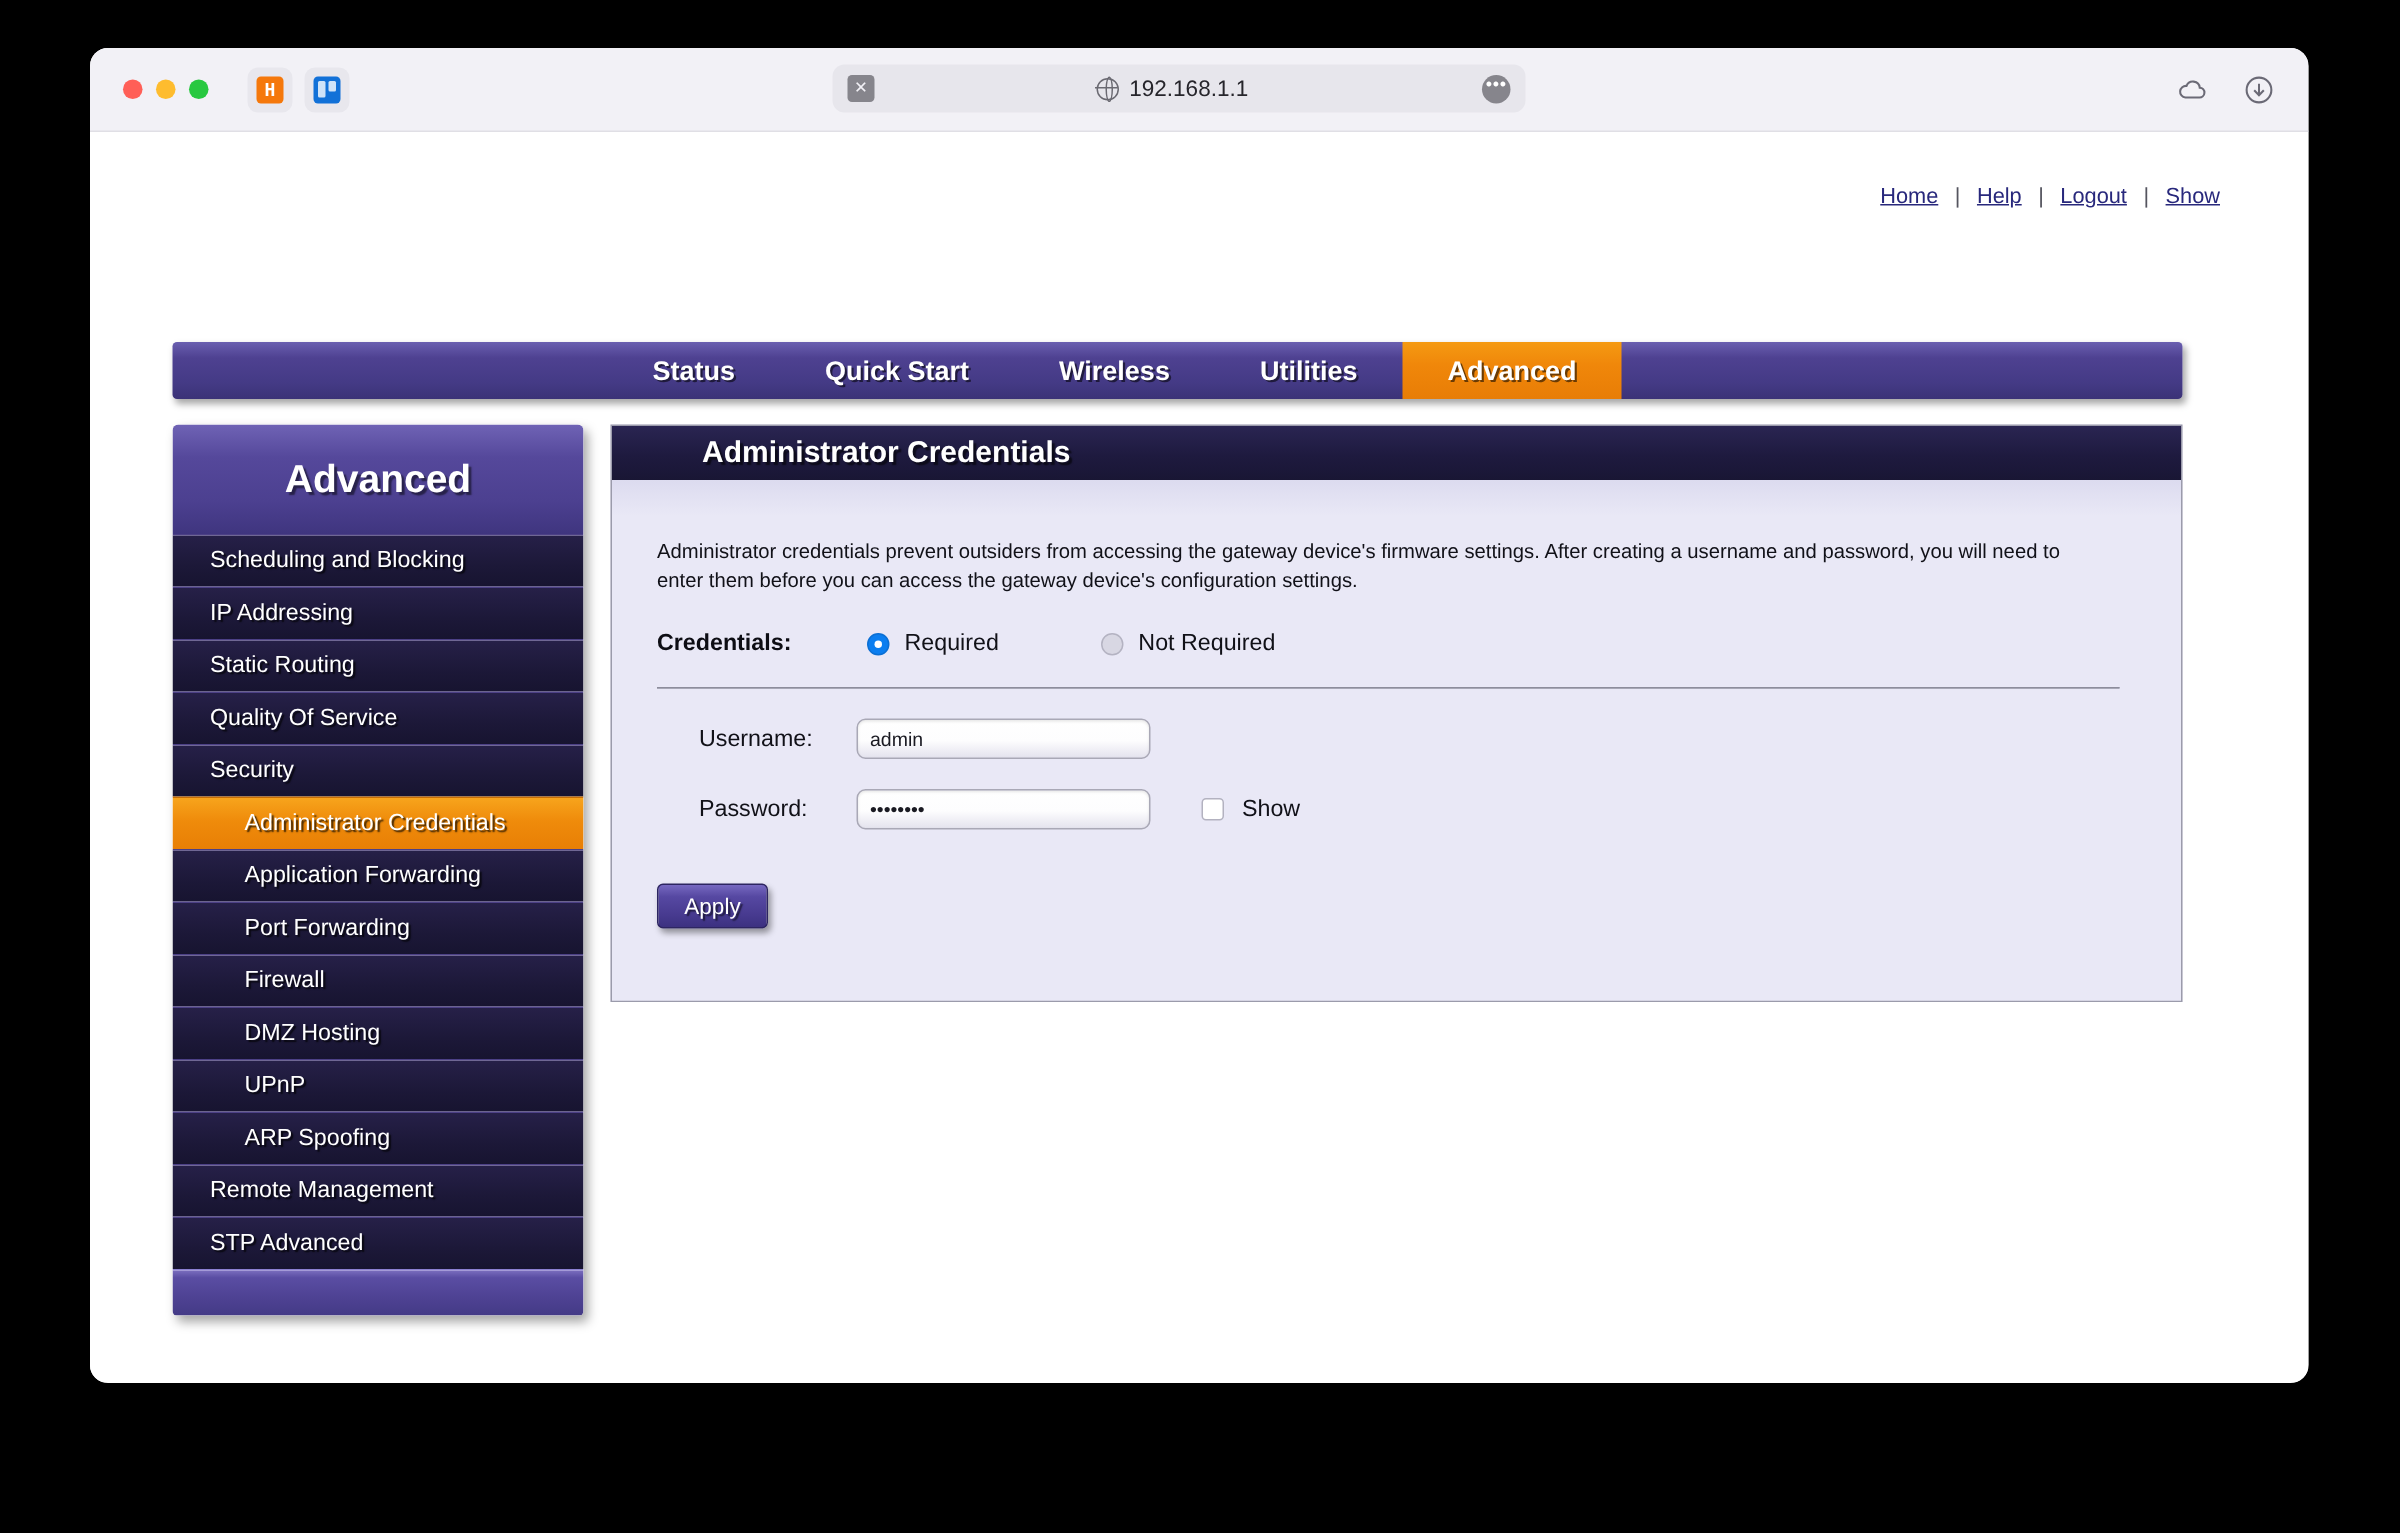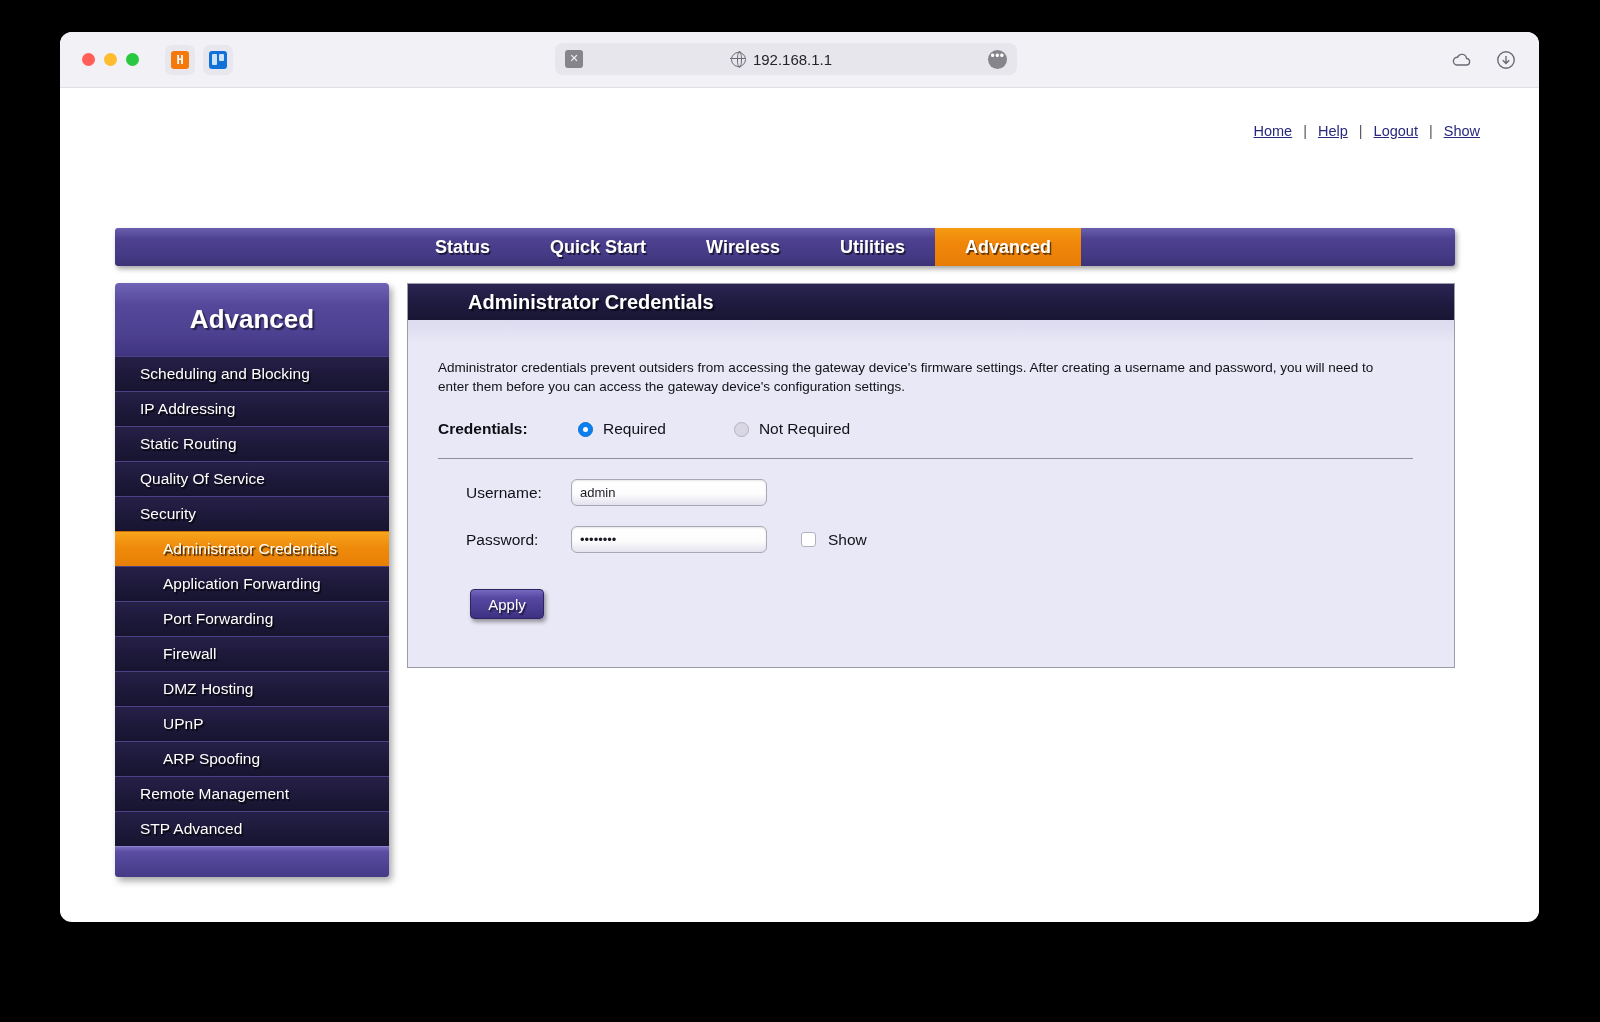--- a/index.html
+++ b/index.html
@@ -346,21 +346,20 @@
     background: linear-gradient(180deg, #7668c0 0%, #5648a2 28%, #473a8f 72%, #3c3180 100%);
     border: 1px solid #2d2561;
     border-radius: 4px;
     color: #ffffff;
     font-size: 15px;
     font-weight: normal;
     text-shadow: 1.5px 1.5px 1px rgba(0,0,0,0.6);
     box-shadow: 2px 3px 4px rgba(0,0,0,0.38);
     font-family: "Liberation Sans", sans-serif;
     cursor: pointer;
-    margin-left: 32px;
   }
 </style>
 </head>
 <body>
 
 <div id="browser-window">
 
   <div id="titlebar">
     <div class="traffic-lights">
       <div class="tl tl-red"></div>

